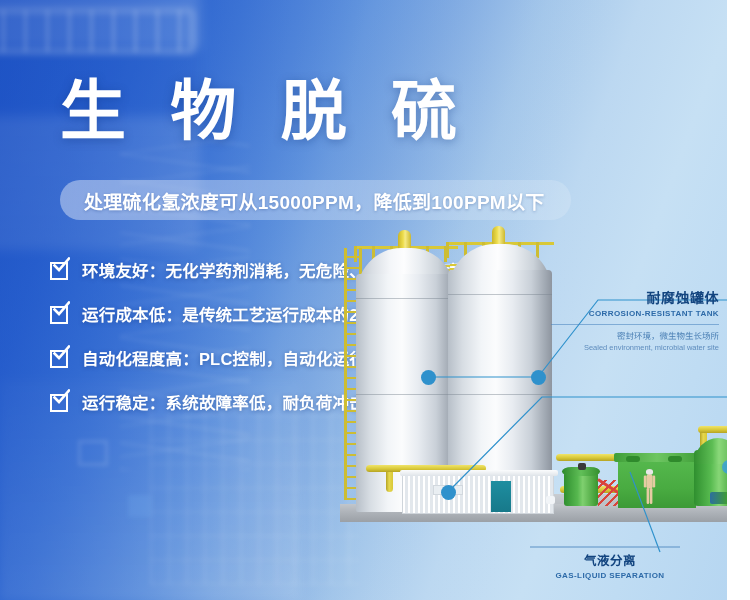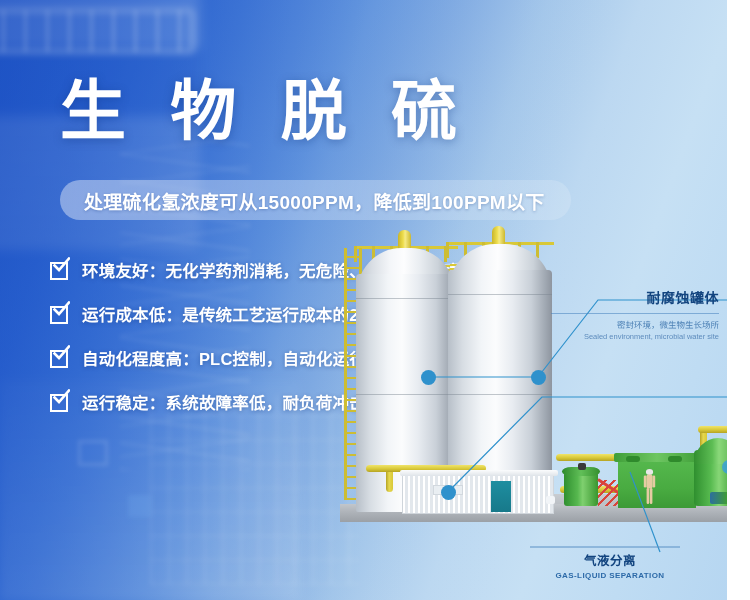--- a/index.html
+++ b/index.html
@@ -482,20 +482,21 @@
     </svg>
 
     <div class="dot-marker" style="left:91px; top:148px;"></div>
     <div class="dot-marker" style="left:201px; top:148px;"></div>
     <div class="dot-marker" style="left:111px; top:263px;"></div>
 
   </div>
 
   <div class="callout" style="right:8px; top:287px; width:200px;">
     <div class="cn-title">耐腐蚀罐体</div>
+    <div class="en-title">CORROSION-RESISTANT TANK</div>
     <div class="rule" style="width:168px;"></div>
     <div class="cn-desc">密封环境，微生物生长场所</div>
     <div class="en-desc">Sealed environment, microbial water site</div>
   </div>
 
 
   <div class="callout plain" style="left:530px; top:550px; width:160px; text-align:center;">
     <div class="cn-title">气液分离</div>
     <div class="en-title">GAS-LIQUID SEPARATION</div>
   </div>

